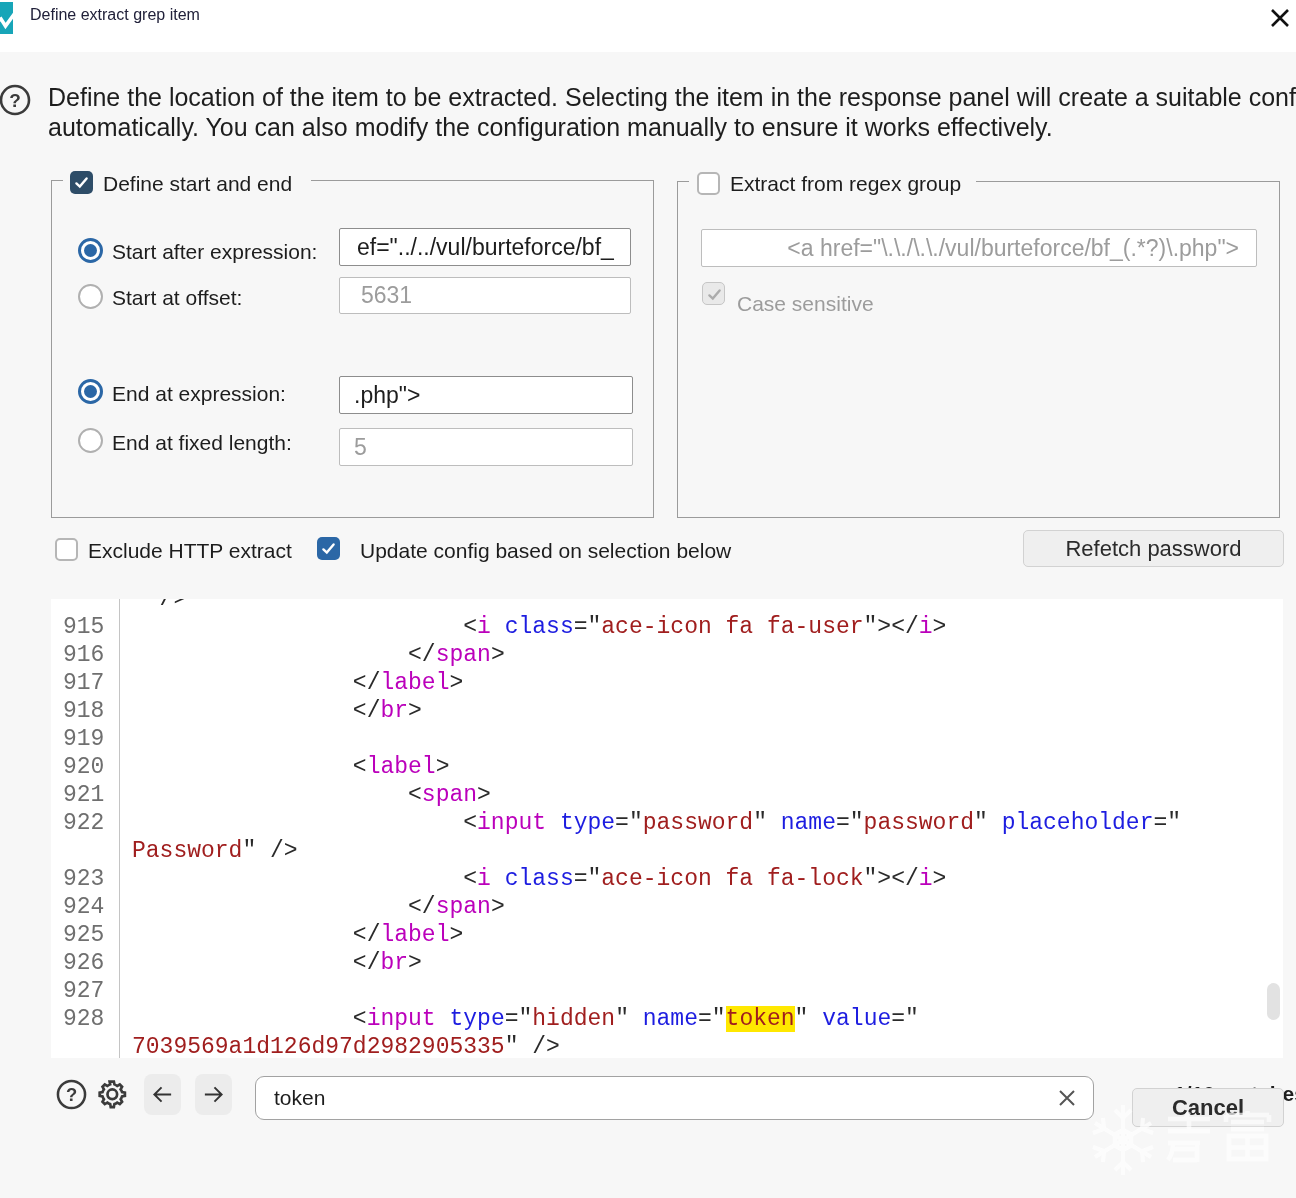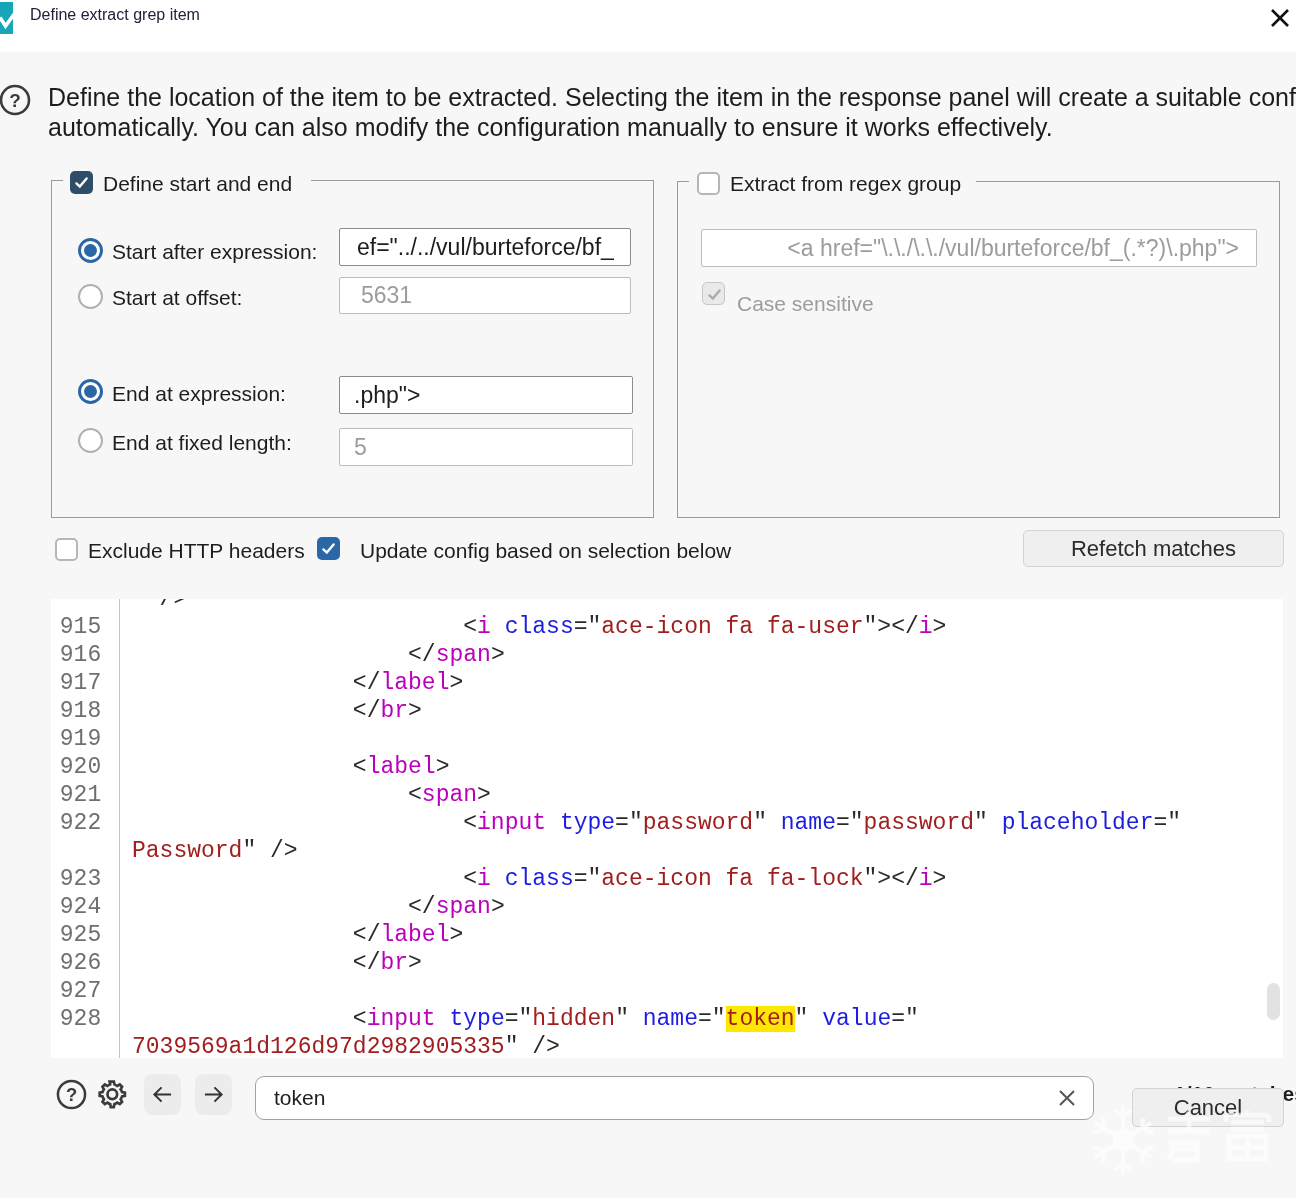--- a/index.html
+++ b/index.html
@@ -84,33 +84,33 @@
 <div class="inp off" style="left:701px;top:229px;width:556px;height:38px;line-height:36px;padding-right:17px;text-align:right;">&lt;a href="\.\./\.\./vul/burteforce/bf_(.*?)\.php"&gt;</div>
 
 <div class="cbx" style="left:702px;top:282px;background:#e9e9e9;border:1px solid #c6c6c6;">
   <svg width="17" height="17" viewBox="0 0 17 17">
       <path d="M 3.4 9.4 L 6.8 12.6 L 13.6 4.4" stroke="#ababab" stroke-width="2.4" fill="none" stroke-linecap="round"></path>
     </svg>
 </div>
 <div class="lbl dis" style="left:737px;top:292px;">Case sensitive</div>
 
 <div class="cbx unchecked" style="left:55px;top:538px;"></div>
-<div class="lbl" style="left:88px;top:539px;">Exclude HTTP headers</div>
+<div class="lbl" style="left:88px;top:539px;">Exclude HTTP extract</div>
 <div class="cbx on-blue" style="left:317px;top:537px;">
   <svg width="17" height="17" viewBox="0 0 17 17">
       <path d="M 3.4 9.4 L 6.8 12.6 L 13.6 4.4" stroke="#fff" stroke-width="2.4" fill="none" stroke-linecap="round"></path>
     </svg>
 </div>
 <div class="lbl" style="left:360px;top:539px;">Update config based on selection below</div>
-<div class="btn" style="left:1023px;top:530px;width:259px;height:35px;line-height:35px;">Refetch matches</div>
+<div class="btn" style="left:1023px;top:530px;width:259px;height:35px;line-height:35px;">Refetch password</div>
 
 <div class="abs" style="left:51px;top:599px;width:1232px;height:459px;background:#ffffff;overflow:hidden;">
   <div style="position:absolute;left:68px;top:0;width:1px;height:459px;background:#c4c4c4;"></div>
 
-  <div class="code ln" style="position:absolute;left:0px;top:-14px;width:59px;text-align:center;"> <br>915<br>916<br>917<br>918<br>919<br>920<br>921<br>922<br> <br>923<br>924<br>925<br>926<br>927<br>928<br> </div>
+  <div class="code ln" style="position:absolute;left:12px;top:-14px;width:59px;text-align:left;"> <br>915<br>916<br>917<br>918<br>919<br>920<br>921<br>922<br> <br>923<br>924<br>925<br>926<br>927<br>928<br> </div>
 
   <div class="code" style="position:absolute;left:81px;top:-14px;"><span class="pun">  /&gt;</span><br><span class="pun">                        &lt;</span><span class="tag">i</span> <span class="att">class</span><span class="pun">="</span><span class="str">ace-icon fa fa-user</span><span class="pun">"&gt;&lt;/</span><span class="tag">i</span><span class="pun">&gt;</span><br><span class="pun">                    &lt;/</span><span class="tag">span</span><span class="pun">&gt;</span><br><span class="pun">                &lt;/</span><span class="tag">label</span><span class="pun">&gt;</span><br><span class="pun">                &lt;/</span><span class="tag">br</span><span class="pun">&gt;</span><br><br><span class="pun">                &lt;</span><span class="tag">label</span><span class="pun">&gt;</span><br><span class="pun">                    &lt;</span><span class="tag">span</span><span class="pun">&gt;</span><br><span class="pun">                        &lt;</span><span class="tag">input</span> <span class="att">type</span><span class="pun">="</span><span class="str">password</span><span class="pun">"</span> <span class="att">name</span><span class="pun">="</span><span class="str">password</span><span class="pun">"</span> <span class="att">placeholder</span><span class="pun">="</span><br><span class="str">Password</span><span class="pun">" /&gt;</span><br><span class="pun">                        &lt;</span><span class="tag">i</span> <span class="att">class</span><span class="pun">="</span><span class="str">ace-icon fa fa-lock</span><span class="pun">"&gt;&lt;/</span><span class="tag">i</span><span class="pun">&gt;</span><br><span class="pun">                    &lt;/</span><span class="tag">span</span><span class="pun">&gt;</span><br><span class="pun">                &lt;/</span><span class="tag">label</span><span class="pun">&gt;</span><br><span class="pun">                &lt;/</span><span class="tag">br</span><span class="pun">&gt;</span><br><br><span class="pun">                &lt;</span><span class="tag">input</span> <span class="att">type</span><span class="pun">="</span><span class="str">hidden</span><span class="pun">"</span> <span class="att">name</span><span class="pun">="</span><span class="str" style="background:#ffe800;">token</span><span class="pun">"</span> <span class="att">value</span><span class="pun">="</span><br><span class="str">7039569a1d126d97d2982905335</span><span class="pun">" /&gt;</span></div>
 
   <div style="position:absolute;left:1216px;top:384px;width:13px;height:37px;border-radius:7px;background:#e2e2e2;"></div>
 </div>
 
 <svg class="abs" style="left:56px;top:1079px;" width="31" height="31" viewBox="0 0 32 32">
   <circle cx="16" cy="16" r="14" fill="none" stroke="#3b3b3b" stroke-width="2.6"></circle>
   <text x="16" y="23" font-size="19" font-weight="bold" text-anchor="middle" fill="#3b3b3b" font-family="Liberation Sans">?</text>
 </svg>
@@ -127,21 +127,21 @@
   <path d="M 3 12 L 20 12 M 13 4.5 L 20.5 12 L 13 19.5" stroke="#333" stroke-width="2" fill="none"></path>
 </svg>
 <div class="abs" style="left:255px;top:1076px;width:839px;height:44px;background:#fff;border:1px solid #a2a2a2;border-radius:9px;box-sizing:border-box;"></div>
 <div class="lbl" style="left:274px;top:1086px;">token</div>
 <svg class="abs" style="left:1056px;top:1087px;" width="22" height="22" viewBox="0 0 22 22">
   <path d="M 4 4 L 18 18 M 18 4 L 4 18" stroke="#555" stroke-width="2" fill="none"></path>
 </svg>
 <div class="lbl" style="left:1138px;top:1082px;font-weight:bold;margin-left:36px;">1/10 matches</div>
 
 <div class="btn" style="left:968px;top:1204px;width:148px;height:37px;line-height:37px;">OK</div>
-<div class="btn" style="left:1132px;top:1088px;width:150px;height:37px;line-height:37px;">Cancel</div>
+<div class="btn" style="left:1132px;top:1088px;width:150px;height:37px;line-height:37px;font-weight:bold;">Cancel</div>
 
 <svg class="abs" style="left:1091px;top:1103px;opacity:0.72;" width="64" height="74" viewBox="0 0 64 74">
   <g stroke="#ffffff" stroke-width="4" fill="none">
     <path d="M 32 2 L 32 72 M 4 20 L 60 54 M 60 20 L 4 54"></path>
     <path d="M 24 7 L 32 15 L 40 7 M 24 67 L 32 59 L 40 67"></path>
     <path d="M 2 30 L 13 26 L 12 15 M 62 44 L 51 48 L 52 59"></path>
     <path d="M 52 15 L 51 26 L 62 30 M 12 59 L 13 48 L 2 44"></path>
   </g>
   <polygon points="32,27 40,31.5 40,42.5 32,47 24,42.5 24,31.5" fill="none" stroke="#fff" stroke-width="4.5"></polygon>
 </svg>

